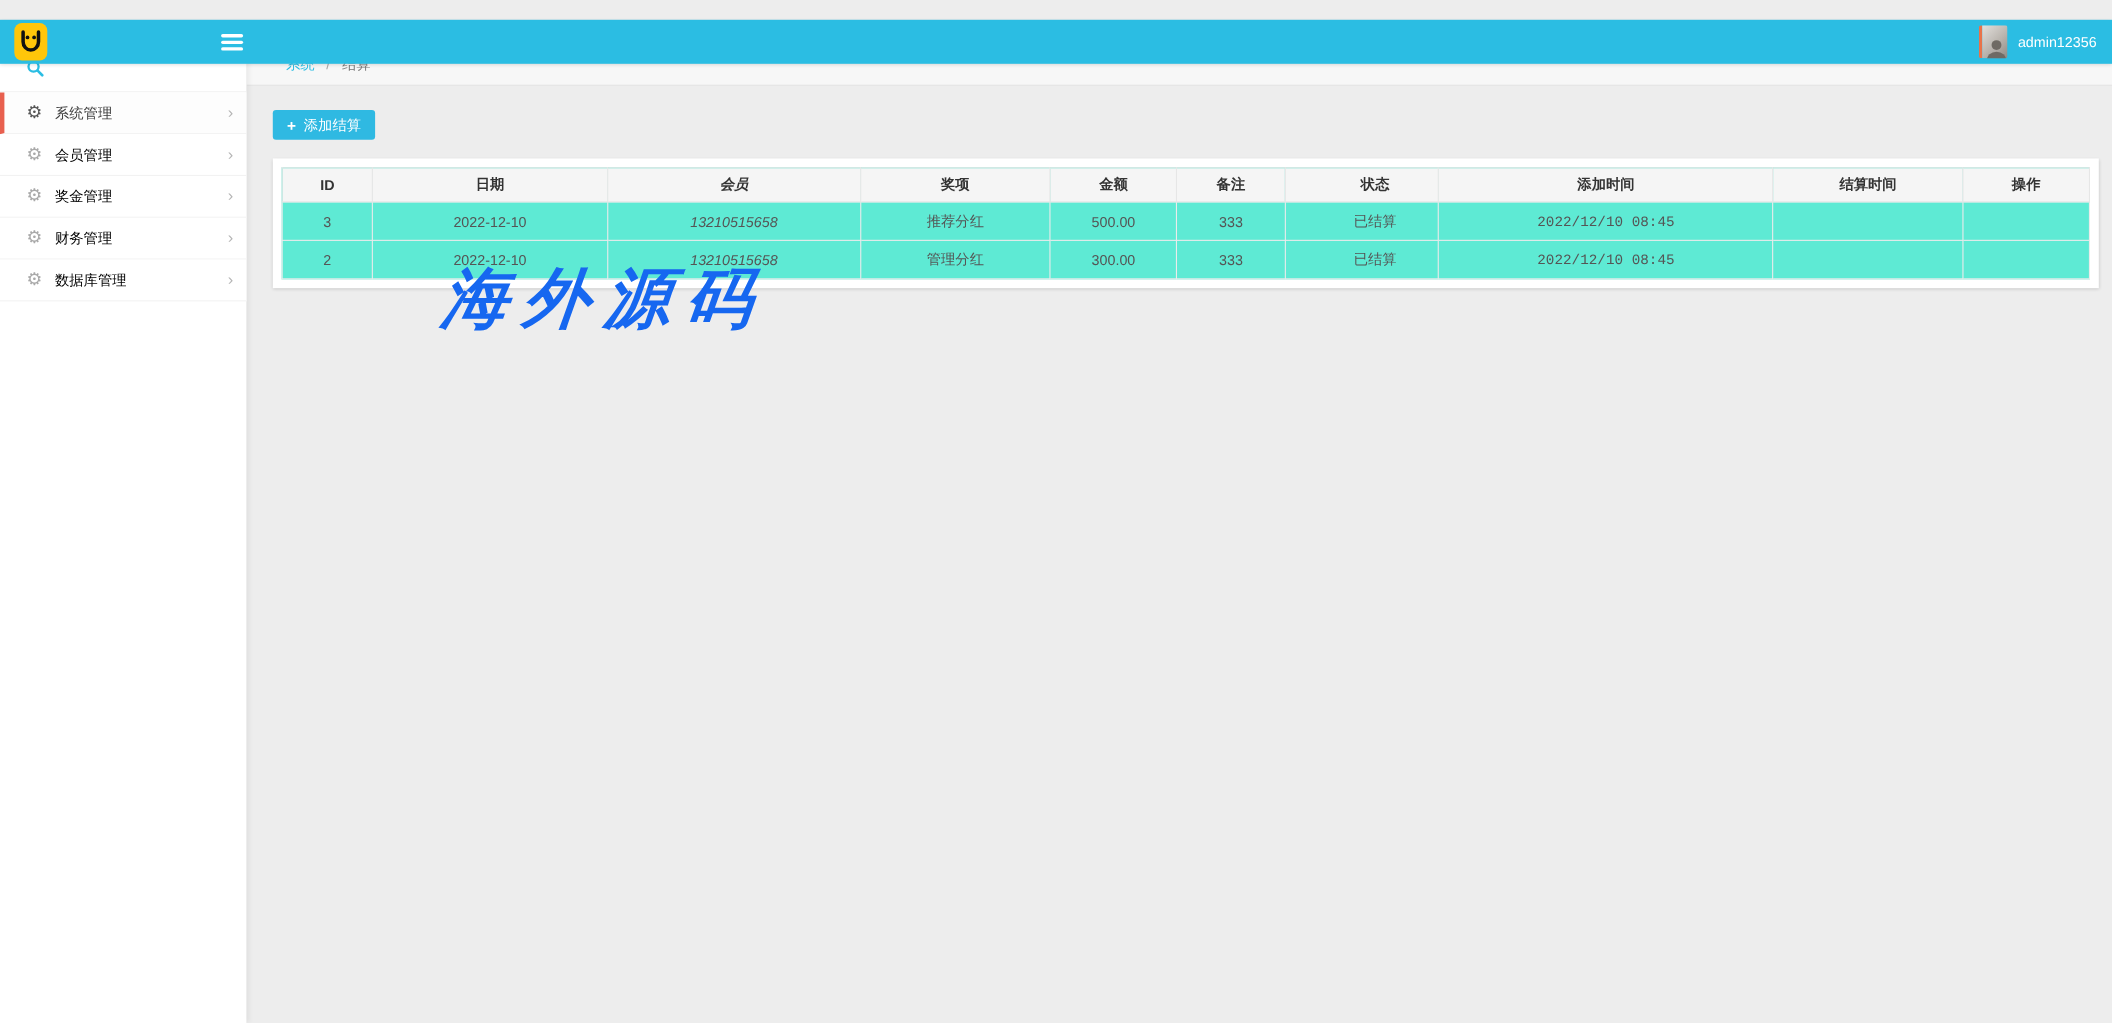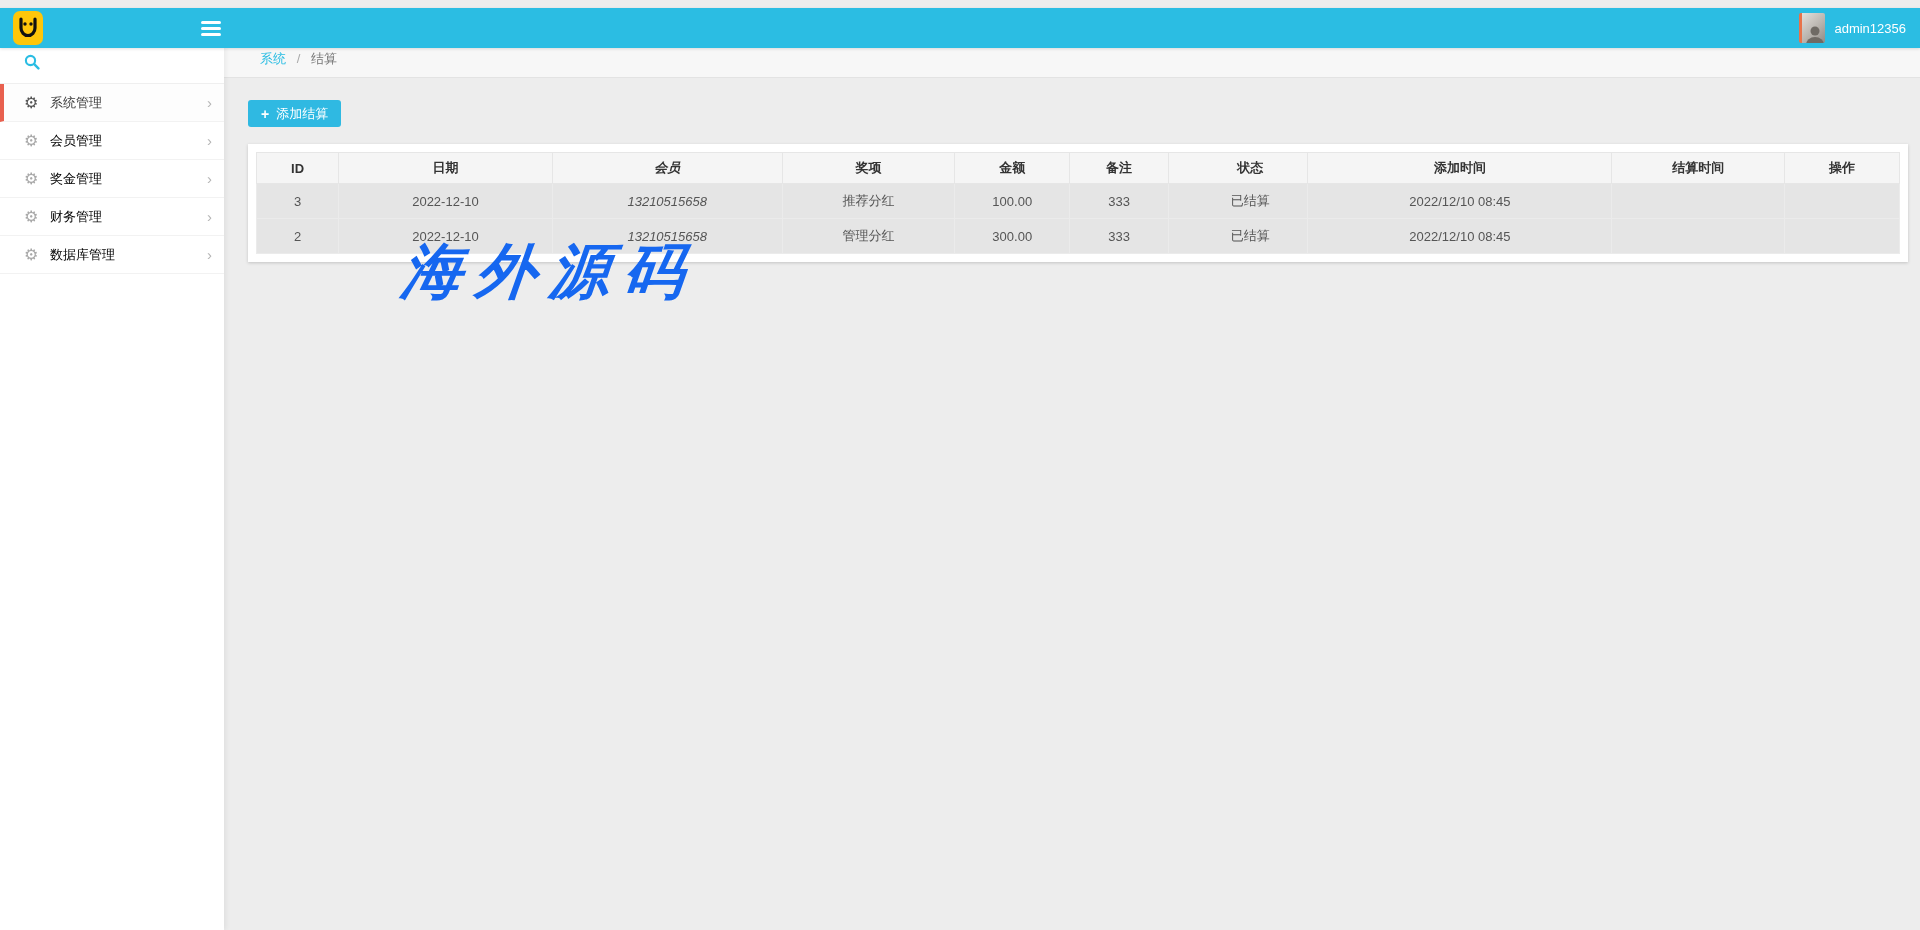--- a/index.html
+++ b/index.html
@@ -9,21 +9,21 @@
     width: 1920px; height: 930px;
     background: #ededed;
     overflow: hidden;
     position: relative;
     font-size: 13px;
     color: #555;
   }
 
   
   .topbar {
-    position: absolute; top:8px; left:0; width:1920px; height:40px;
+    position: absolute; top:18px; left:0; width:1920px; height:40px;
     background: #2bbde3;
     z-index: 30;
     box-shadow: 0 1px 3px rgba(0,0,0,.12);
   }
   .logo {
     position:absolute; left:13px; top:3px; width:30px; height:34px;
     background:#ffc60a; border-radius:7px;
     display:flex; align-items:center; justify-content:center;
   }
   .hamburger {
@@ -88,38 +88,38 @@
     background:#2fb9e2; color:#fff; font-size:13px;
     border:none; border-radius:3px; cursor:pointer;
     font-family: inherit;
   }
   .add-btn .plus { font-weight:bold; font-size:14px; line-height:1; }
 
   .panel {
     margin-top:17px; background:#fff; padding:8px;
     box-shadow: 0 1px 3px rgba(0,0,0,.18);
   }
-  table.data-table { width:100%; border-collapse:collapse; font-size:13px; background:#e5e5e5; }
+  table.data-table { width:100%; border-collapse:collapse; font-size:13px; background:#5eead4; }
   .data-table th {
     background:#f5f5f5; border:1px solid #e6e6e6;
     height:31px; color:#333; font-weight:bold; text-align:center;
     padding:0 4px;
   }
   .data-table td {
     border:1px solid #ebebeb; height:35px;
     text-align:center; color:#555; padding:0 4px;
   }
   .data-table th:nth-child(1), .data-table td:nth-child(1){ width:5%; }
   .data-table th:nth-child(2), .data-table td:nth-child(2){ width:13%; }
   .data-table th:nth-child(3), .data-table td:nth-child(3){ width:14%;font-style:italic; }
   .data-table th:nth-child(4), .data-table td:nth-child(4){ width:10.5%; }
   .data-table th:nth-child(5), .data-table td:nth-child(5){ width:7%; }
   .data-table th:nth-child(6), .data-table td:nth-child(6){ width:6%; }
   .data-table th:nth-child(7), .data-table td:nth-child(7){ width:8.5%;padding-left:28px; }
-  .data-table th:nth-child(8), .data-table td:nth-child(8){ width:18.5%; }
+  .data-table th:nth-child(8), .data-table td:nth-child(8){ width:18.5%;font-family:Liberation Mono, monospace; }
   .data-table th:nth-child(9), .data-table td:nth-child(9){ width:10.5%; }
   .data-table th:nth-child(10), .data-table td:nth-child(10){ width:7%; }
 
   
   .watermark {
     position:absolute; left:402px; top:232px;
     font-family:"DejaVu Serif", serif;
     font-style:italic; font-weight:bold;
     font-size:60px; letter-spacing:14px;
     color:#1667f0;
@@ -220,21 +220,21 @@
               <th>结算时间</th>
               <th>操作</th>
             </tr>
         </thead>
         <tbody>
             <tr>
               <td>3</td>
               <td>2022-12-10</td>
               <td>13210515658</td>
               <td>推荐分红</td>
-              <td>100.00</td>
+              <td>500.00</td>
               <td>333</td>
               <td>已结算</td>
               <td>2022/12/10 08:45</td>
               <td></td>
               <td></td>
             </tr>
             <tr>
               <td>2</td>
               <td>2022-12-10</td>
               <td>13210515658</td>

